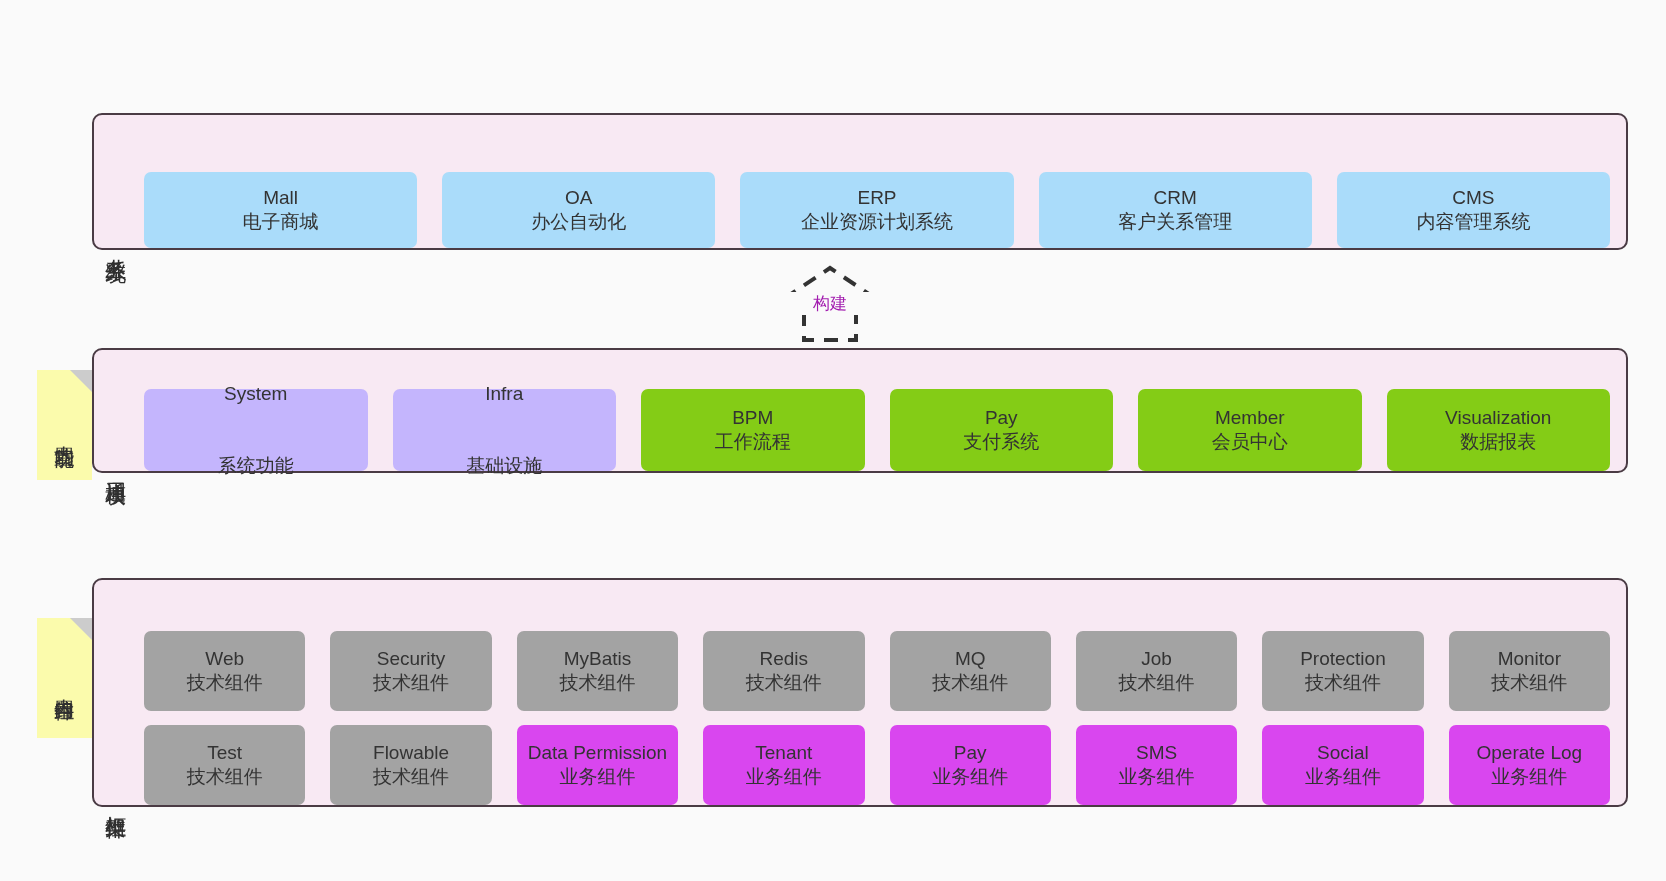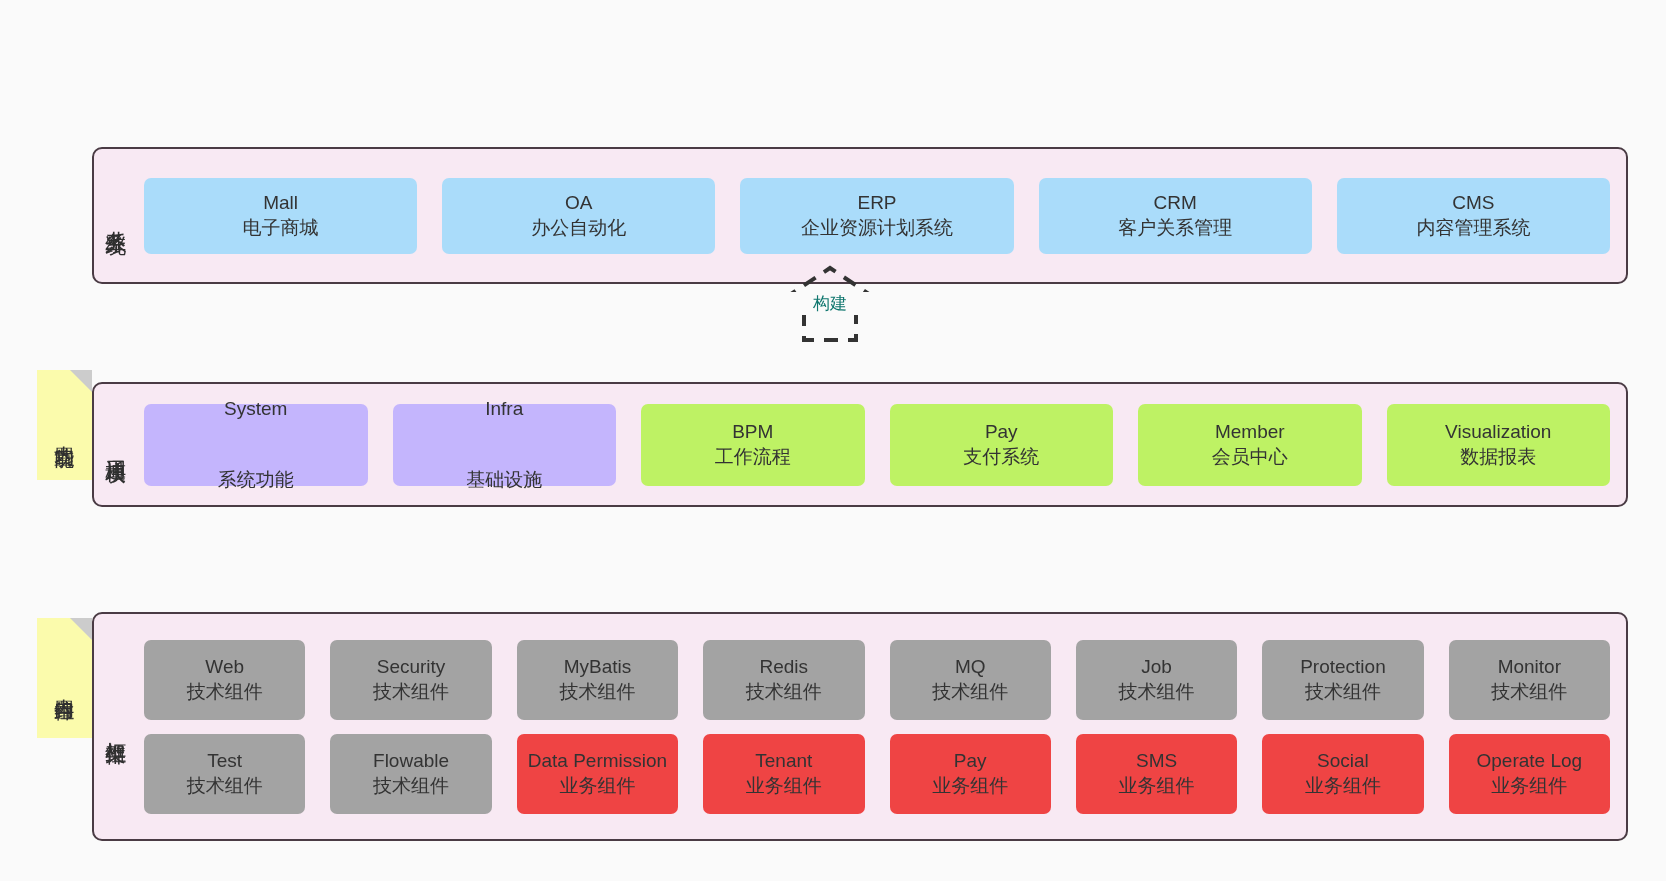--- a/index.html
+++ b/index.html
@@ -27,22 +27,21 @@
 
   
   .layer {
     position: absolute;
     box-sizing: border-box;
     background: #f8e9f3;
     border: 2px solid #4a3b44;
     border-radius: 10px;
     display: flex;
     flex-direction: row;
-    align-items: center;
-    margin-top: 34px;
+    align-items: flex-end;
   }
   .layer-title {
     flex: 0 0 auto;
     width: 44px;
     display: flex;
     align-items: center;
     justify-content: center;
     font-size: 21px;
     line-height: 1.12;
     letter-spacing: 1px;
@@ -85,23 +84,23 @@
   }
   .card .t1 { display: block; }
   .card .t2 { display: block; }
 
   .h-biz  { height: 76px; }
   .h-mod  { height: 82px; }
   .h-comp { height: 80px; }
 
   .c-blue       { background: #aadcfa; }
   .c-red        { background: #c4b5fd; gap: 47px; }
-  .c-pink       { background: #bef264; }
+  .c-pink       { background: #84cc16; }
   .c-green      { background: #a3a3a3; }
-  .c-lightgreen { background: #ef4444; }
+  .c-lightgreen { background: #d946ef; }
 
   
   .sticky {
     position: absolute;
     background: #fbfbac;
     display: flex;
     align-items: center;
     justify-content: center;
     font-size: 20px;
     line-height: 1.12;
@@ -127,21 +126,21 @@
   .connector {
     position: absolute;
   }
   .connector svg { display: block; }
   .connector .conn-label {
     position: absolute;
     left: 0;
     right: 0;
     text-align: center;
     font-size: 17px;
-    color: #0f766e;
+    color: #a21caf;
     background: #fafafa;
     padding: 0 2px;
     white-space: nowrap;
   }
 </style>
 </head>
 <body>
 
 <div id="canvas">
 

